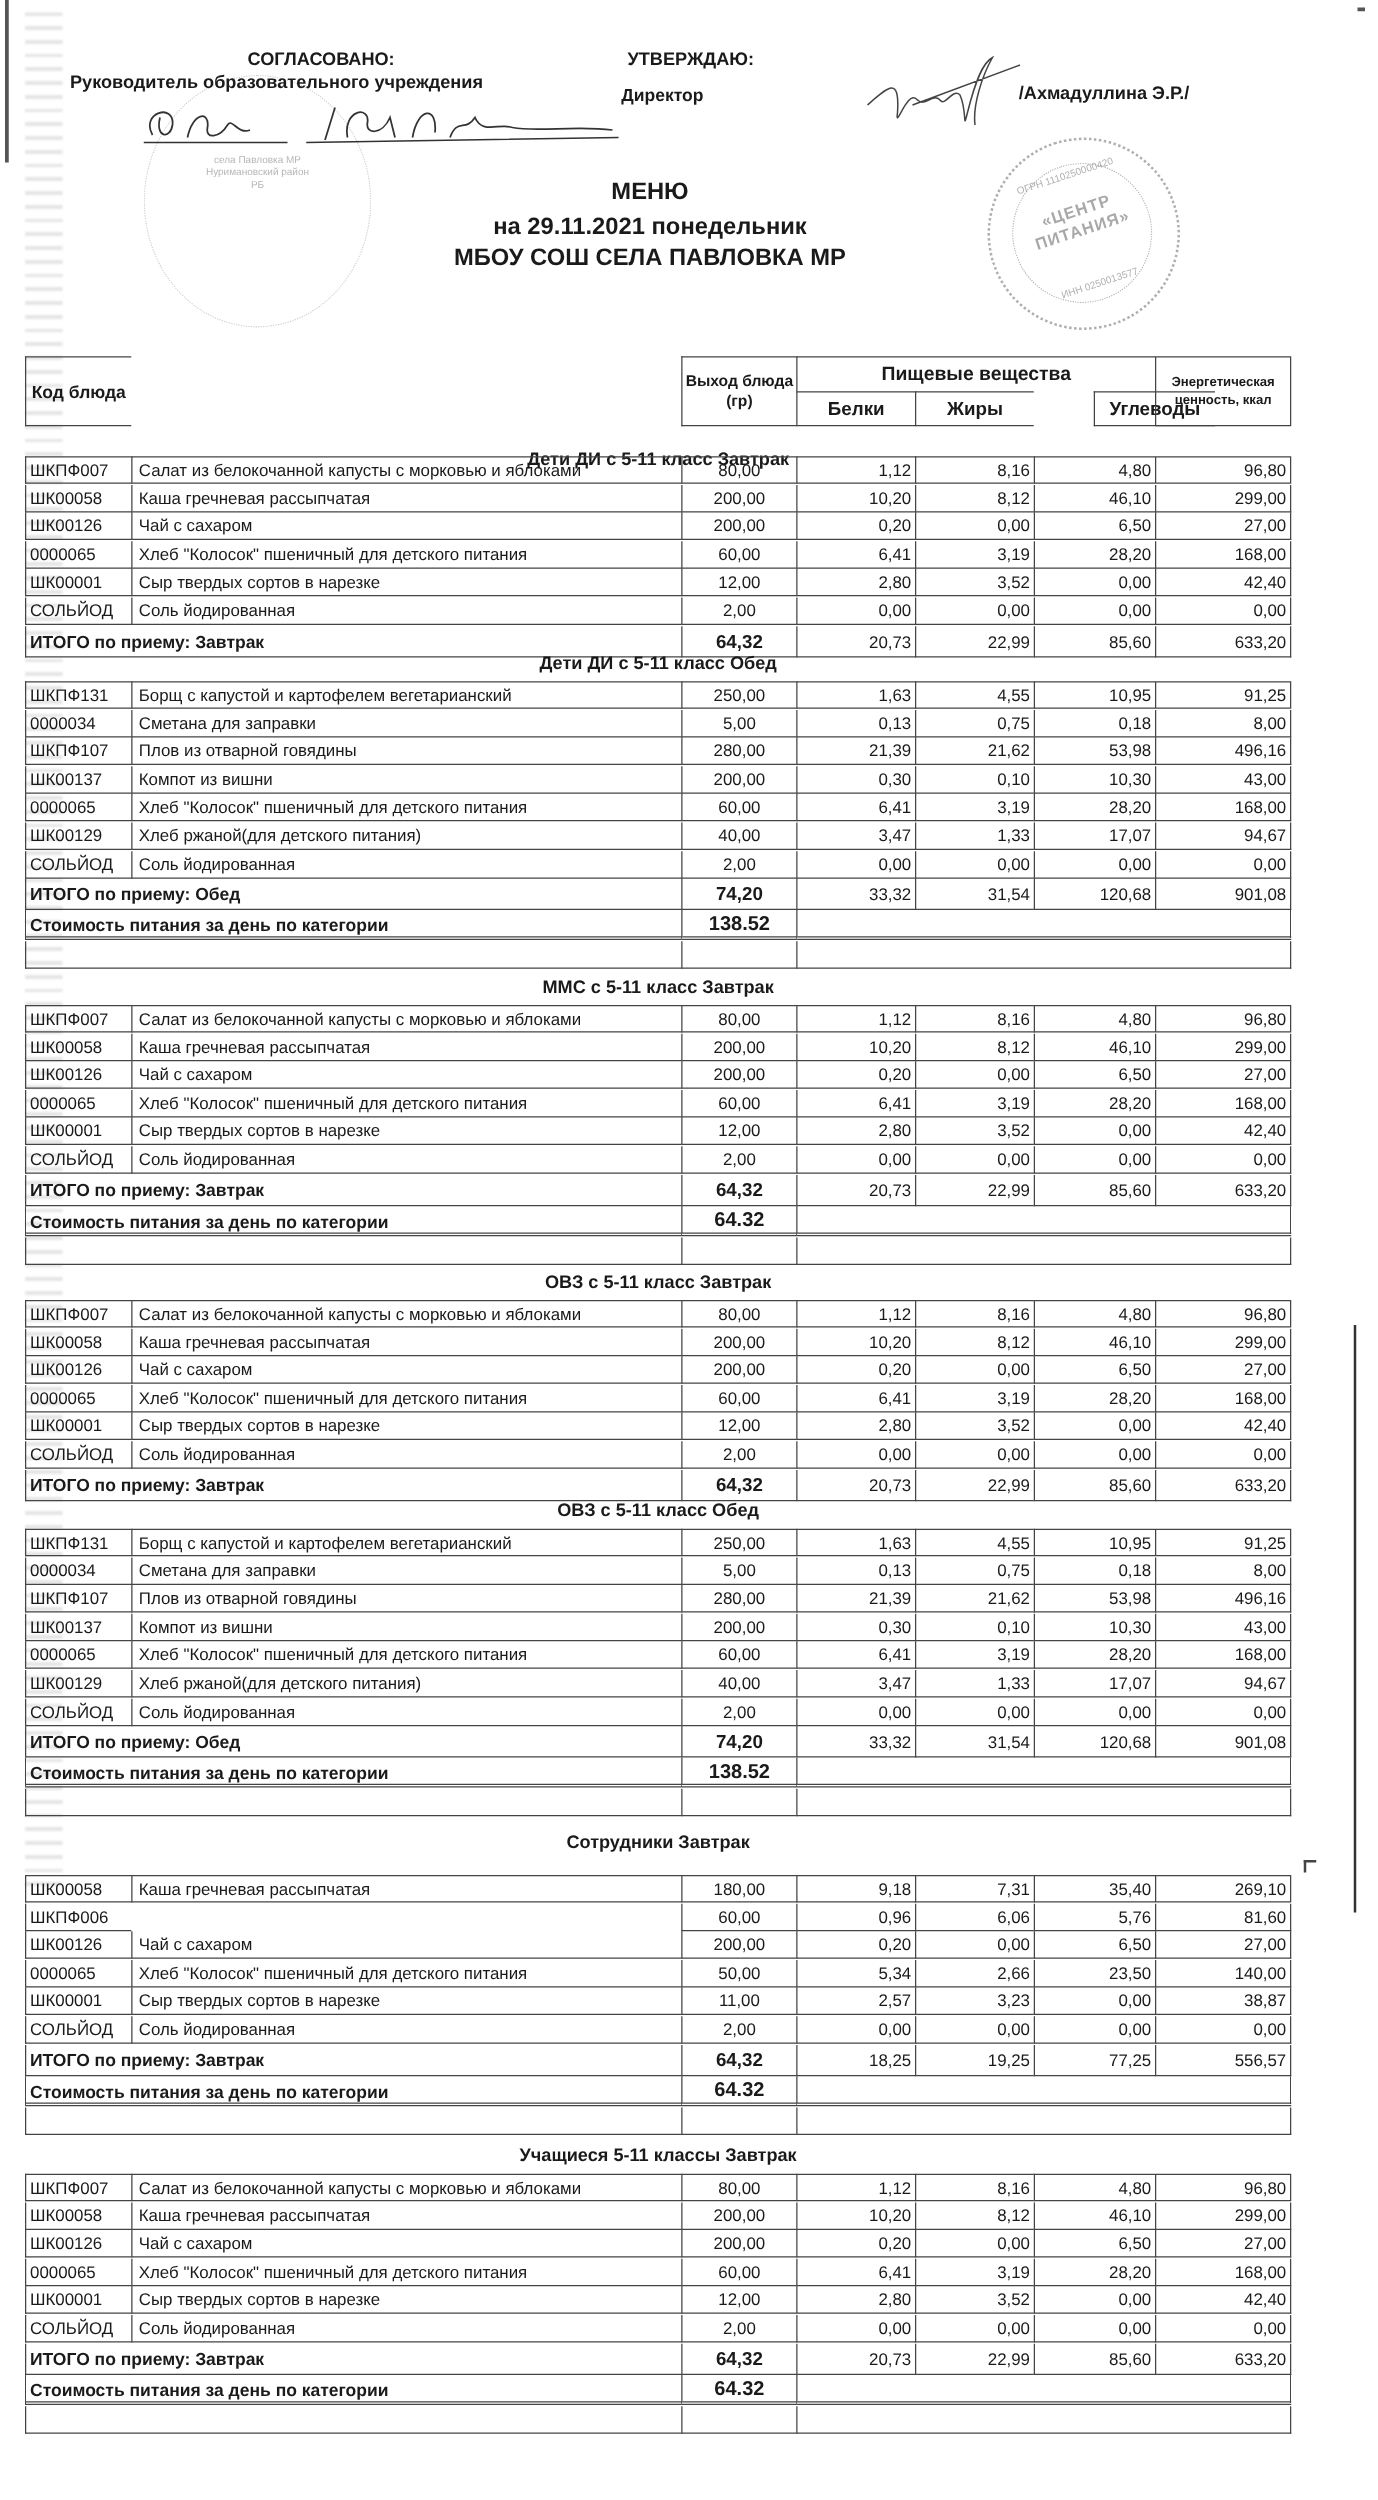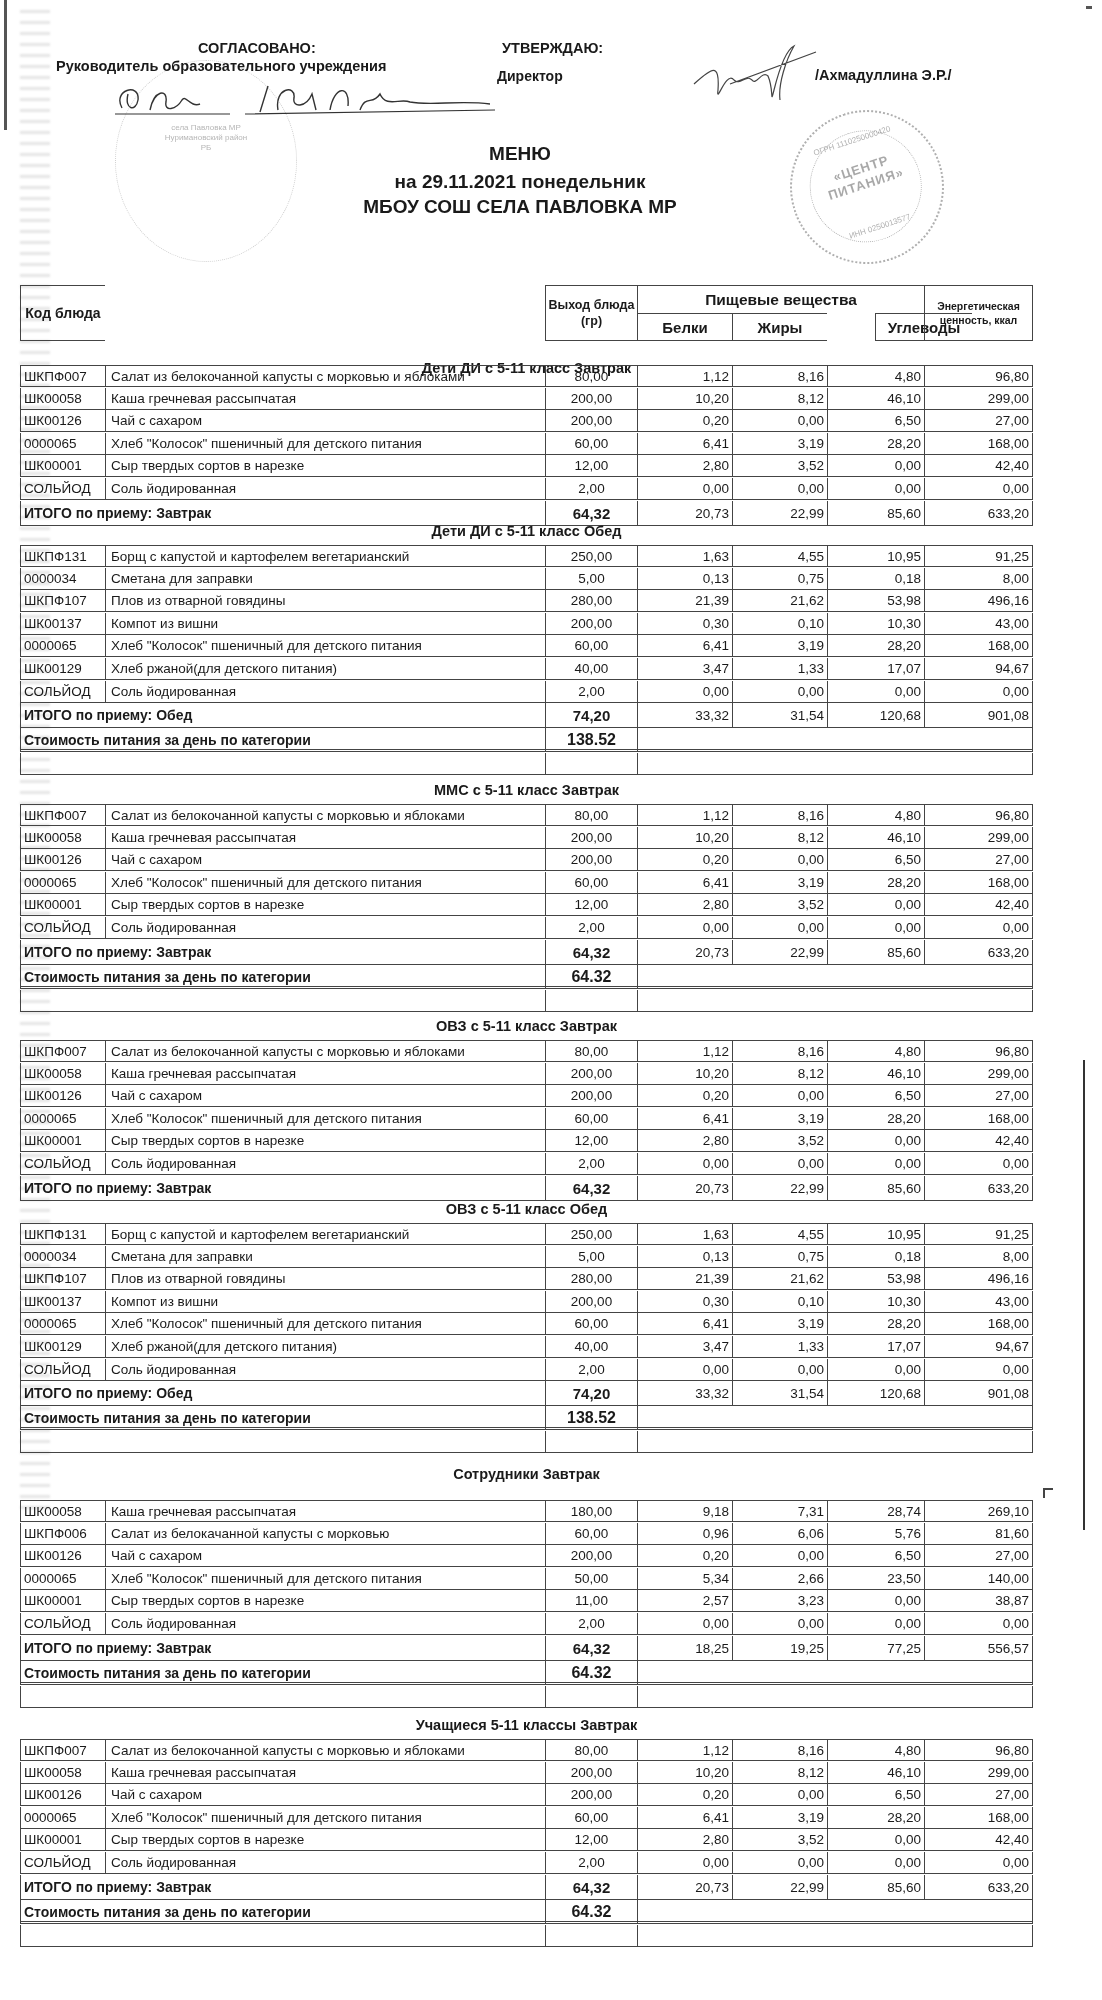--- a/index.html
+++ b/index.html
@@ -511,26 +511,25 @@
       </div>
     </div>
     <div class="tbl" style="top: 0px;">
       <div class="sec-title" style="top: 1466px;">Сотрудники Завтрак</div>
       <div class="row first-row" style="top: 1500px;">
         <div class="cell c-code">ШК00058</div>
         <div class="cell c-name">Каша гречневая рассыпчатая</div>
         <div class="cell c-yield">180,00</div>
         <div class="cell c-p">9,18</div>
         <div class="cell c-f">7,31</div>
-        <div class="cell c-c">28,74</div>
+        <div class="cell c-c">35,40</div>
         <div class="cell c-e">269,10</div>
       </div>
       <div class="row" style="top: 1522.6px;">
         <div class="cell c-code">ШКПФ006</div>
-        <div class="cell c-name">Салат из белокачанной капусты с морковью</div>
         <div class="cell c-yield">60,00</div>
         <div class="cell c-p">0,96</div>
         <div class="cell c-f">6,06</div>
         <div class="cell c-c">5,76</div>
         <div class="cell c-e">81,60</div>
       </div>
       <div class="row" style="top: 1545.2px;">
         <div class="cell c-code">ШК00126</div>
         <div class="cell c-name">Чай с сахаром</div>
         <div class="cell c-yield">200,00</div>

